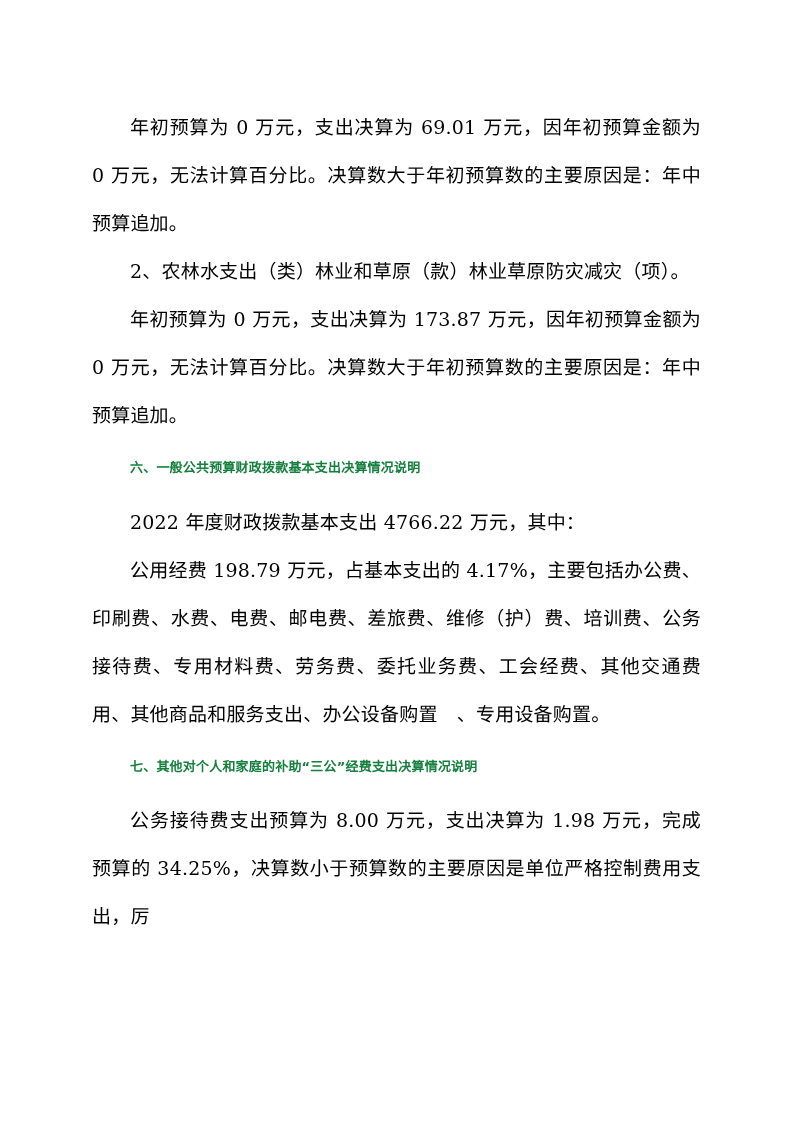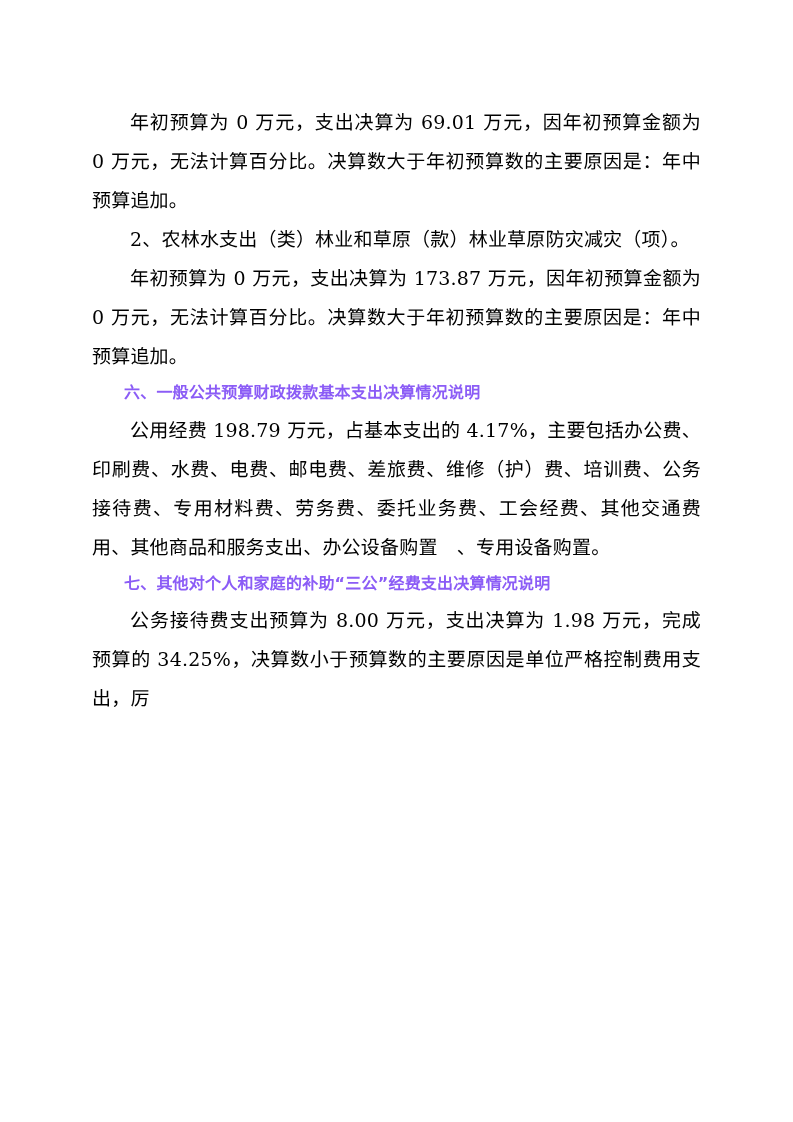--- a/index.html
+++ b/index.html
@@ -18,44 +18,45 @@
     padding: 103px 92px 0 92px;
     overflow: hidden;
   }
   .doc-body {
     width: 609px;
   }
   .para {
     margin: 0;
     font-family: "DejaVu Serif", "Liberation Serif", serif;
     font-size: 19px;
-    line-height: 39px;
+    line-height: 48px;
     text-align: justify;
     text-indent: 2em;
     color: #000000;
     letter-spacing: 0.2px;
   }
   .heading-1, .heading-2 {
-    margin: 0;
+    margin: 12px;
     font-family: "DejaVu Sans", "Liberation Sans", sans-serif;
     font-weight: bold;
-    font-size: 16px;
+    font-size: 13px;
     line-height: 34.5px;
     text-align: justify;
     text-indent: 2em;
-    color: #8b5cf6;
+    color: #15803d;
     letter-spacing: 0.2px;
   }
 </style>
 </head>
 <body>
 
 <div class="page">
   <div class="doc-body">
     <p class="para">年初预算为 0 万元，支出决算为 69.01 万元，因年初预算金额为 0 万元，无法计算百分比。决算数大于年初预算数的主要原因是：年中预算追加。</p>
     <p class="para">2、农林水支出（类）林业和草原（款）林业草原防灾减灾（项）。</p>
     <p class="para">年初预算为 0 万元，支出决算为 173.87 万元，因年初预算金额为 0 万元，无法计算百分比。决算数大于年初预算数的主要原因是：年中预算追加。</p>
     <h2 class="heading-1">六、一般公共预算财政拨款基本支出决算情况说明</h2>
+    <p class="para">2022 年度财政拨款基本支出 4766.22 万元，其中：</p>
     <p class="para">公用经费 198.79 万元，占基本支出的 4.17%，主要包括办公费、印刷费、水费、电费、邮电费、差旅费、维修（护）费、培训费、公务接待费、专用材料费、劳务费、委托业务费、工会经费、其他交通费用、其他商品和服务支出、办公设备购置　、专用设备购置。</p>
     <h2 class="heading-1">七、其他对个人和家庭的补助“三公”经费支出决算情况说明</h2>
     <p class="para">公务接待费支出预算为 8.00 万元，支出决算为 1.98 万元，完成预算的 34.25%，决算数小于预算数的主要原因是单位严格控制费用支出，厉</p>
   </div>
 </div>
 
 </body></html>

